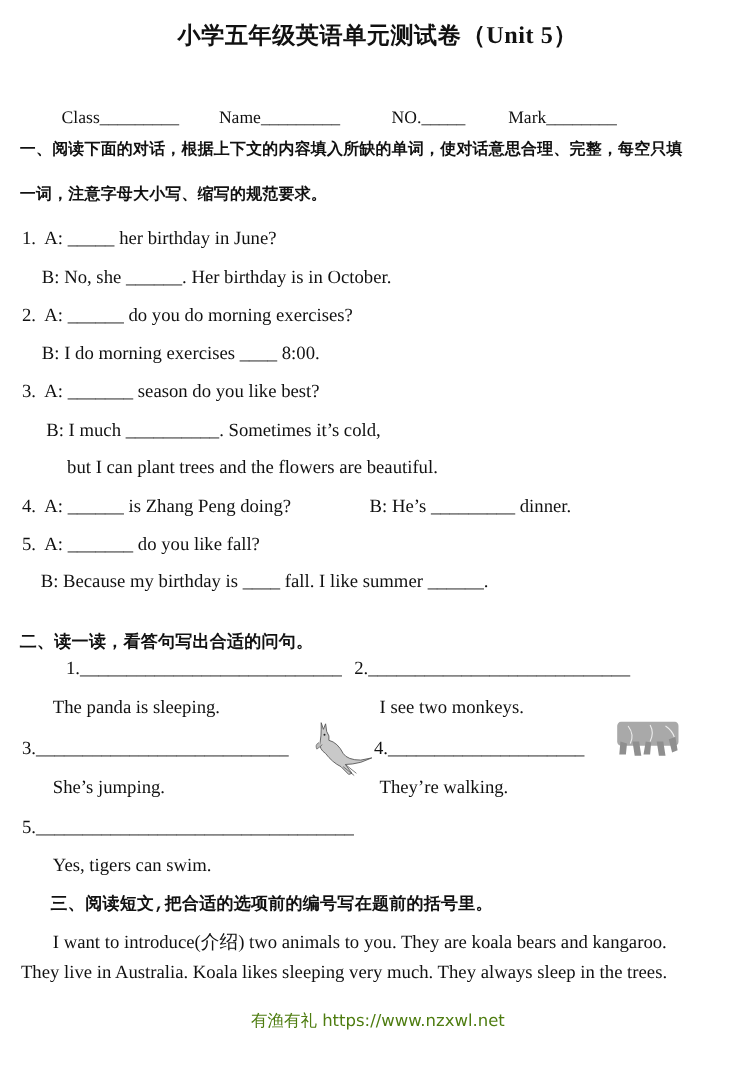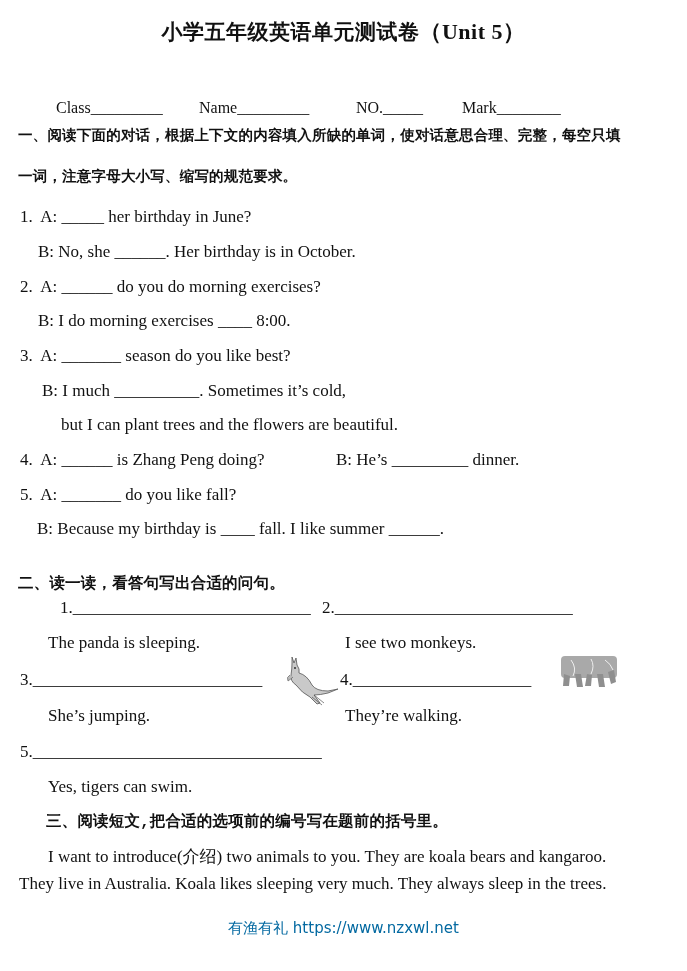--- a/index.html
+++ b/index.html
@@ -6,21 +6,21 @@
   body { width: 687px; height: 971px; position: relative; overflow: hidden; color: #111; }
   .serif { font-family: "Liberation Serif", "DejaVu Serif", serif; }
   .sans { font-family: "DejaVu Sans", "Liberation Sans", sans-serif; }
   .abs { position: absolute; white-space: nowrap; }
   .title { top: 17px; left: 0; width: 687px; text-align: center; font-size: 21px; font-weight: bold; letter-spacing: 0.5px; }
   .title .en { font-family: "Liberation Serif", serif; font-weight: bold; font-size: 22px; }
   .info { top: 83px; font-size: 16px; margin-top: 16px; }
   .sec-head { font-family: Liberation Mono, monospace; font-weight: bold; font-size: 14.5px; letter-spacing: 0.2px; }
   .line { font-family: "Liberation Serif", serif; font-size: 17px; }
   .para { font-family: "Liberation Serif", serif; font-size: 17px; }
-  .footer { top: 919px; left: 0; width: 687px; text-align: center; font-family: "DejaVu Sans", sans-serif; font-size: 15px; color: #0369a1; }
+  .footer { top: 919px; left: 0; width: 687px; text-align: center; font-family: "DejaVu Sans", sans-serif; font-size: 15px; color: #4d7c0f; }
   .img-icon { position: absolute; }
 </style>
 </head>
 <body>
 
 <div class="abs title sans">
   <span>小学五年级英语单元测试卷</span><span class="en">（Unit 5）</span>
 </div>
 
 <div class="abs info serif" style="left:56px;"><span>Class</span><span>_________</span></div>

